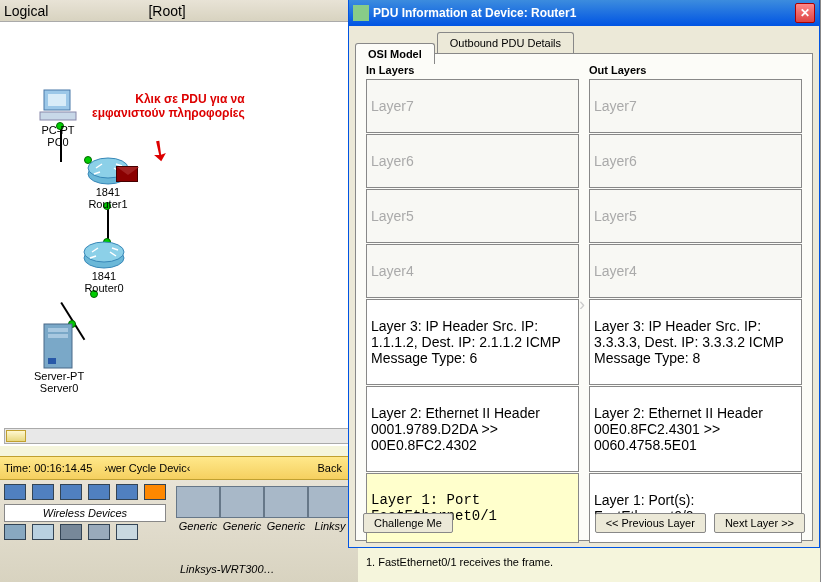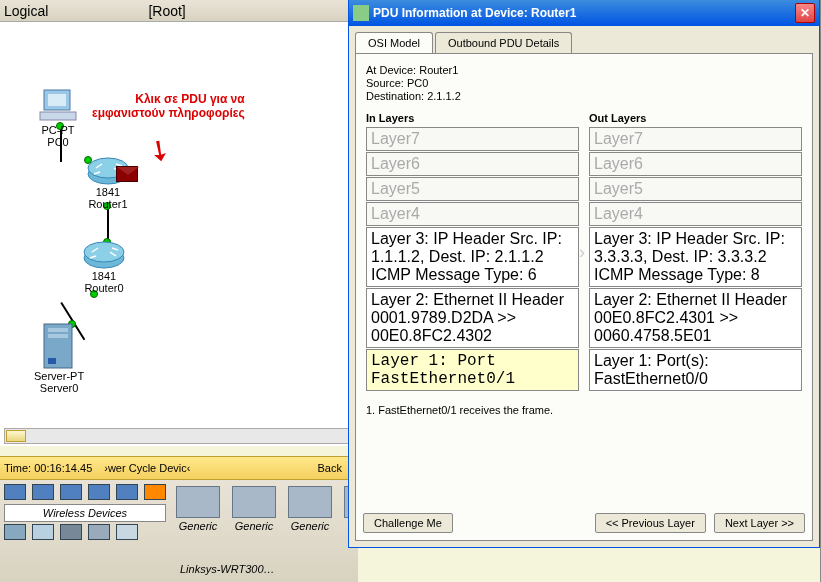--- a/index.html
+++ b/index.html
@@ -19,42 +19,42 @@
 .envelope::before { content: ''; position: absolute; top: 0; left: 0; border-left: 11px solid transparent; border-right: 11px solid transparent; border-top: 8px solid #a02020; }
 .status-bar { position: absolute; left: 0; top: 456px; width: 358px; height: 24px; background: linear-gradient(#ffe88a, #f5d060); border-top: 1px solid #c0a030; border-bottom: 1px solid #c0a030; display: flex; align-items: center; padding: 0 4px; }
 .status-bar span { margin-right: 12px; }
 .status-bar .back { margin-left: auto; }
 .device-panel { position: absolute; left: 0; top: 480px; width: 358px; height: 102px; background: linear-gradient(#e8e3d6, #d8d3c0); display: flex; font-style: italic; }
 .device-cat { width: 170px; padding: 4px; }
 .device-icons-row { display: flex; gap: 6px; margin-bottom: 4px; }
 .cat-icon { width: 22px; height: 16px; background: #5080c0; border: 1px solid #345; }
 .cat-icon.zigzag { background: #f80; }
 .cat-label { background: #fff; border: 1px solid #888; padding: 2px 6px; text-align: center; margin: 2px 0; }
-.generic-list { flex: 1; display: flex; gap: 12px; padding: 6px; overflow: hidden; }
+.generic-list { flex: 1; display: flex; gap: 0; padding: 6px; overflow: hidden; }
 .generic-item { width: 46px; text-align: center; }
 .generic-item .gbox { width: 44px; height: 32px; background: #a8b8c8; border: 1px solid #678; margin-bottom: 2px; }
 .device-name-row { position: absolute; left: 180px; bottom: 7px; font-size: 11px; }
 .hscroll { position: absolute; left: 4px; bottom: 138px; width: 350px; height: 16px; background: #e8e8e8; border: 1px solid #aaa; }
 .hscroll .thumb { width: 20px; height: 12px; background: linear-gradient(#fff8d0, #e8d880); border: 1px solid #c0a030; margin: 1px; }
 
 
 .pdu-dialog { position: absolute; left: 348px; top: 0; width: 472px; height: 548px; background: #ece9d8; border: 1px solid #0054e3; border-top: none; }
 .pdu-titlebar { height: 26px; background: linear-gradient(#3c8cde, #0054e3); color: #fff; display: flex; align-items: center; padding: 0 4px; font-weight: bold; font-size: 12px; }
 .pdu-titlebar .icon { width: 16px; height: 16px; background: #8c8; margin-right: 4px; }
 .pdu-close { margin-left: auto; width: 20px; height: 20px; background: linear-gradient(#f88, #d44); border: 1px solid #a00; color: #fff; display: flex; align-items: center; justify-content: center; font-weight: bold; border-radius: 2px; cursor: pointer; }
 .tab-strip { display: flex; padding: 6px 6px 0 6px; }
 .tab { padding: 4px 12px; border: 1px solid #888; border-bottom: none; background: #ece9d8; border-radius: 3px 3px 0 0; margin-right: 2px; cursor: pointer; }
-.tab.active { background: #fcfcf8; position: relative; top: 0; }
+.tab.active { background: #fcfcf8; position: relative; top: 11px; font-weight: bold; }
 .tab-panel { margin: 0 6px 6px 6px; background: #fcfcf8; border: 1px solid #888; padding: 10px; height: 488px; }
 .device-info { margin-bottom: 10px; }
 .device-info div { margin-bottom: 1px; }
 .layers-row { display: flex; }
 .layers-col { flex: 1; }
 .layers-col h4 { font-size: 11px; margin-bottom: 3px; }
-.layer-box { border: 1px solid #888; padding: 2px 4px; margin-bottom: 1px; font-size: 16px; min-height: 16px; background: #fff; }
+.layer-box { border: 1px solid #888; padding: 18px 4px; margin-bottom: 1px; font-size: 14px; min-height: 16px; background: #fff; }
 .layer-box.disabled { color: #aaa; background: #f8f8f4; }
 .layer-box.highlight { background: #ffffcc; font-family: Liberation Mono, monospace; }
 .layer-arrow { width: 10px; align-self: center; color: #ccc; font-size: 18px; }
 .explanation { margin-top: 12px; }
 .dlg-buttons { position: absolute; bottom: 14px; left: 14px; right: 14px; display: flex; }
 .btn { padding: 3px 10px; border: 1px solid #888; background: #ece9d8; cursor: pointer; border-radius: 2px; font-size: 11px; }
 .btn.nav { margin-left: 8px; }
 .spacer { flex: 1; }
 .conn-dot { position: absolute; width: 8px; height: 8px; background: #0c0; border-radius: 50%; border: 1px solid #060; }
 .conn-line { position: absolute; background: #000; }
@@ -185,25 +185,20 @@
     <span>PDU Information at Device: Router1</span>
     <div class="pdu-close">
         <span>✕</span>
       </div>
   </div>
   <div class="tab-strip">
     <div class="tab active">OSI Model</div>
     <div class="tab">Outbound PDU Details</div>
   </div>
   <div class="tab-panel">
-    <div class="device-info">
-      <div>At Device: Router1</div>
-      <div>Source: PC0</div>
-      <div>Destination: 2.1.1.2</div>
-    </div>
     <div class="layers-row">
       <div class="layers-col">
         <h4>In Layers</h4>
         <div class="layer-box disabled">Layer7</div>
         <div class="layer-box disabled">Layer6</div>
         <div class="layer-box disabled">Layer5</div>
         <div class="layer-box disabled">Layer4</div>
         <div class="layer-box">Layer 3: IP Header Src. IP: 1.1.1.2, Dest. IP: 2.1.1.2 ICMP Message Type: 6</div>
         <div class="layer-box">Layer 2: Ethernet II Header 0001.9789.D2DA &gt;&gt; 00E0.8FC2.4302</div>
         <div class="layer-box highlight">Layer 1: Port FastEthernet0/1</div>

